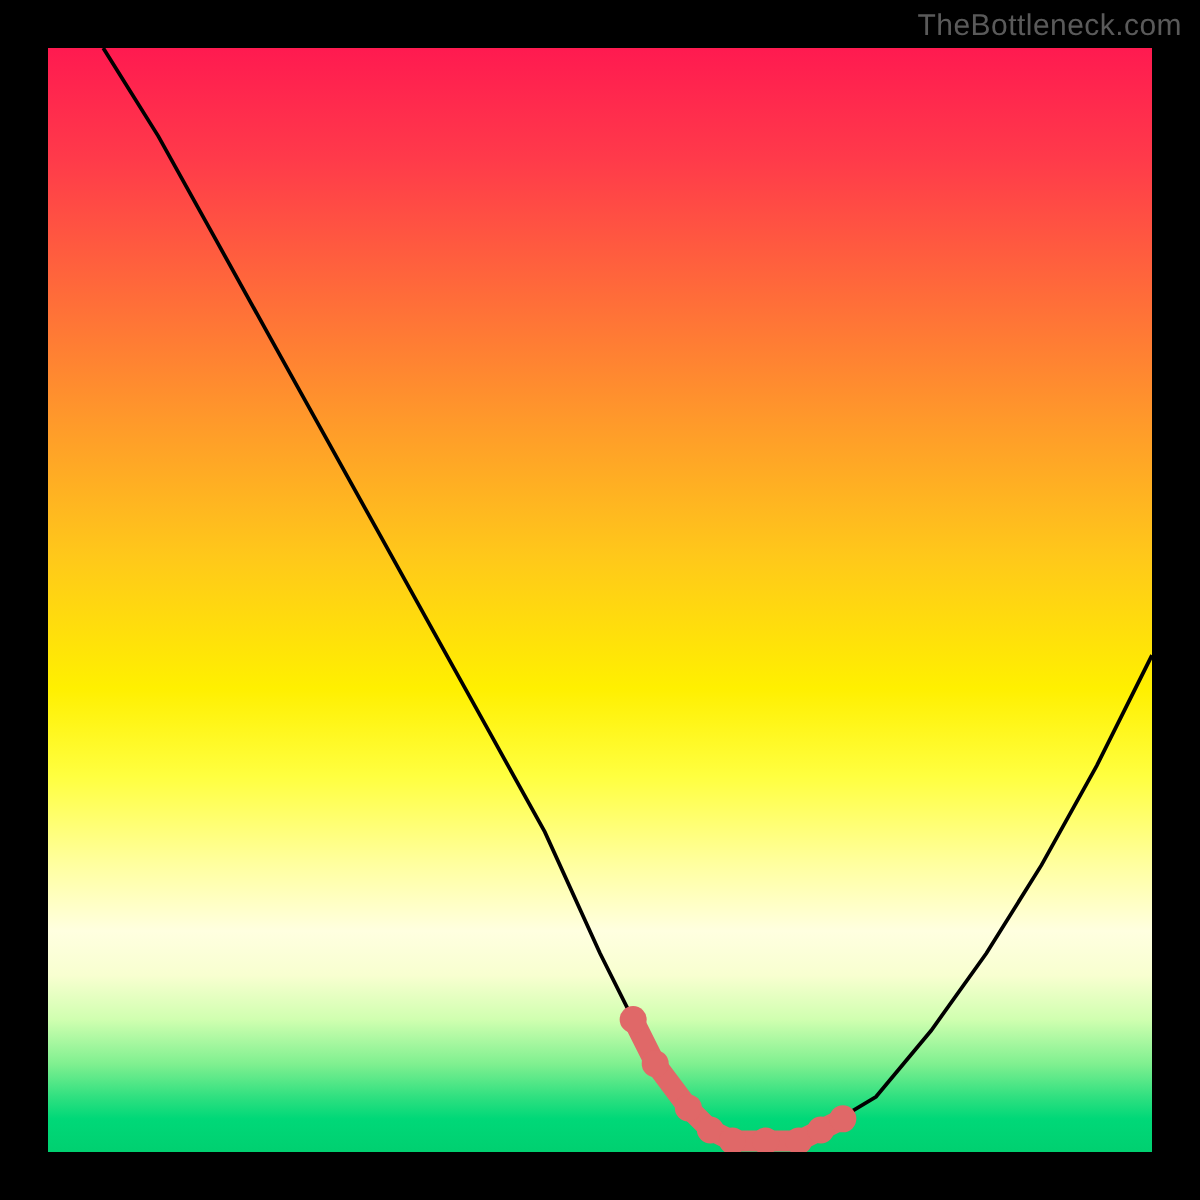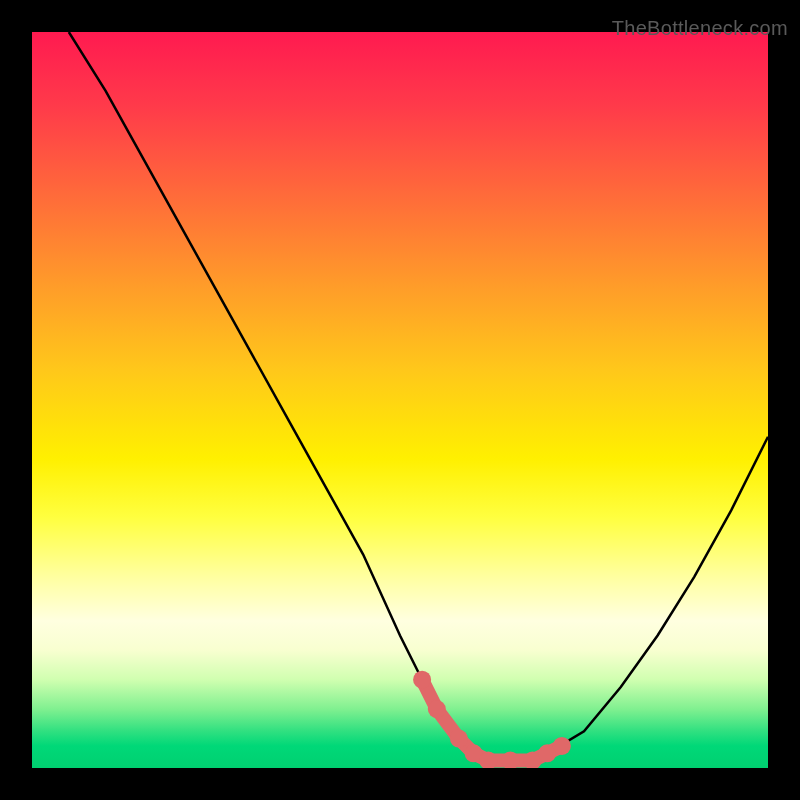--- a/index.html
+++ b/index.html
@@ -30,21 +30,20 @@
     );
   }
   .watermark {
     position: absolute;
     top: 6px;
     right: 12px;
     color: #5a5a5a;
     font-size: 20px;
     font-weight: 500;
     letter-spacing: 0.3px;
-    margin-top: 11px;
   }
   svg.curve {
     position: absolute;
     left: 32px;
     top: 32px;
     width: 736px;
     height: 736px;
   }
 </style>
 </head>

